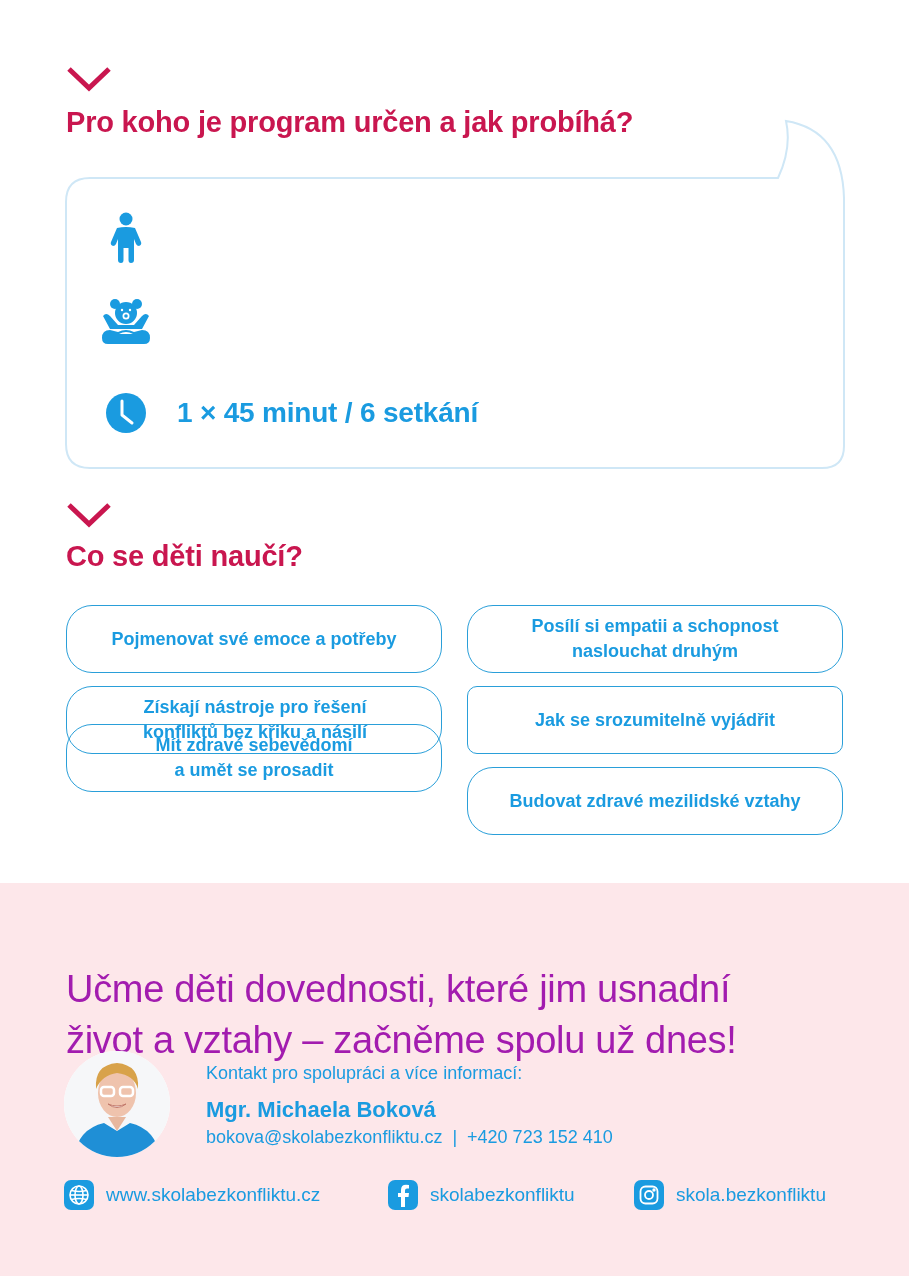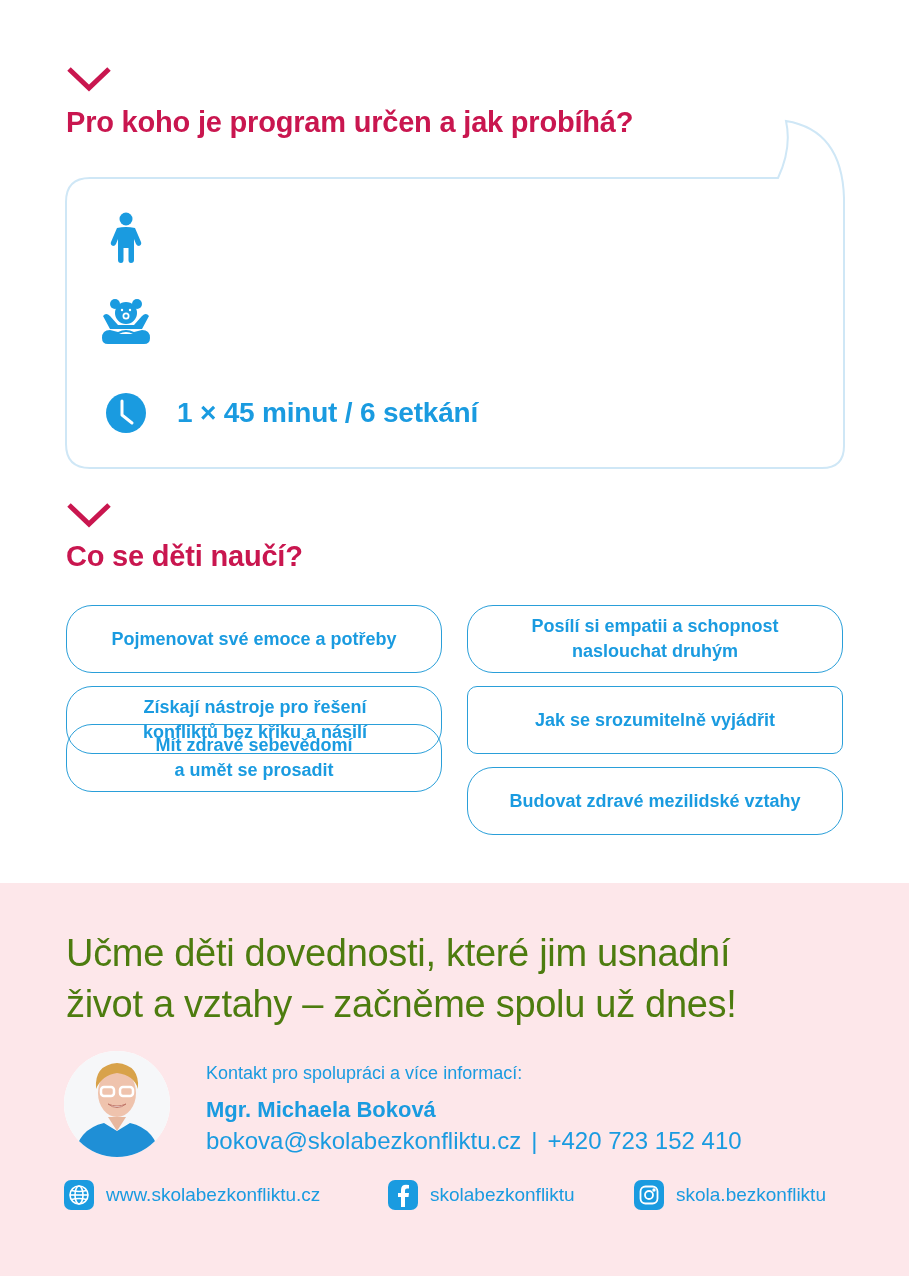--- a/index.html
+++ b/index.html
@@ -25,31 +25,31 @@
     .pill {
       position: absolute; width: 376px; height: 68px;
       border: 1.6px solid #2a9fd9; border-radius: 26px;
       display: flex; align-items: center; justify-content: center; text-align: center;
       color: #1a9be0; font-weight: 700; font-size: 18px; line-height: 25px;
       padding: 0 14px; white-space: pre-line;
     }
 
     .pink { position: absolute; left: 0; top: 883px; width: 909px; height: 393px; background: #fde7ea; }
     .slogan {
-      position: absolute; left: 66px; top: 928px;
-      color: #4d7c0f; font-size: 38px; line-height: 51px; font-weight: 400;
+      position: absolute; left: 66px; top: 964px;
+      color: #a21caf; font-size: 38px; line-height: 51px; font-weight: 400;
       letter-spacing: -0.3px; white-space: pre-line;
     }
     .avatar {
       position: absolute; left: 64px; top: 1051px; width: 106px; height: 106px; border-radius: 50%;
       background: #ffffff; overflow: hidden;
     }
     .contact-label { position: absolute; left: 206px; top: 1063px; color: #1a9be0; font-size: 18px; white-space: nowrap; }
     .contact-name { position: absolute; left: 206px; top: 1097px; color: #1a9be0; font-size: 22px; font-weight: 700; white-space: nowrap; }
-    .contact-line { position: absolute; left: 206px; top: 1127px; color: #1a9be0; font-size: 24px; white-space: nowrap; }
+    .contact-line { position: absolute; left: 206px; top: 1127px; color: #1a9be0; font-size: 18px; white-space: nowrap; }
     .contact-line .sep { margin: 0 10px; }
 
     .social { position: absolute; top: 1180px; display: flex; align-items: center; }
     .social-icon {
       width: 30px; height: 30px; border-radius: 7px; background: #1a9be0;
       display: flex; align-items: center; justify-content: center;
     }
     .social-text { margin-left: 12px; color: #1a9be0; font-size: 19px; white-space: nowrap; }
   </style>
 </head>

